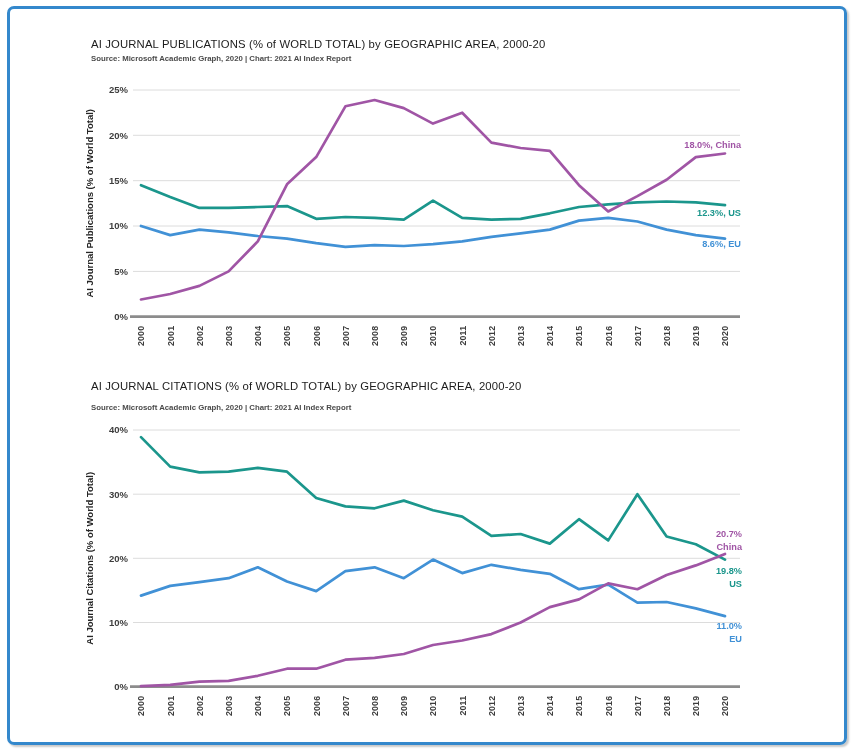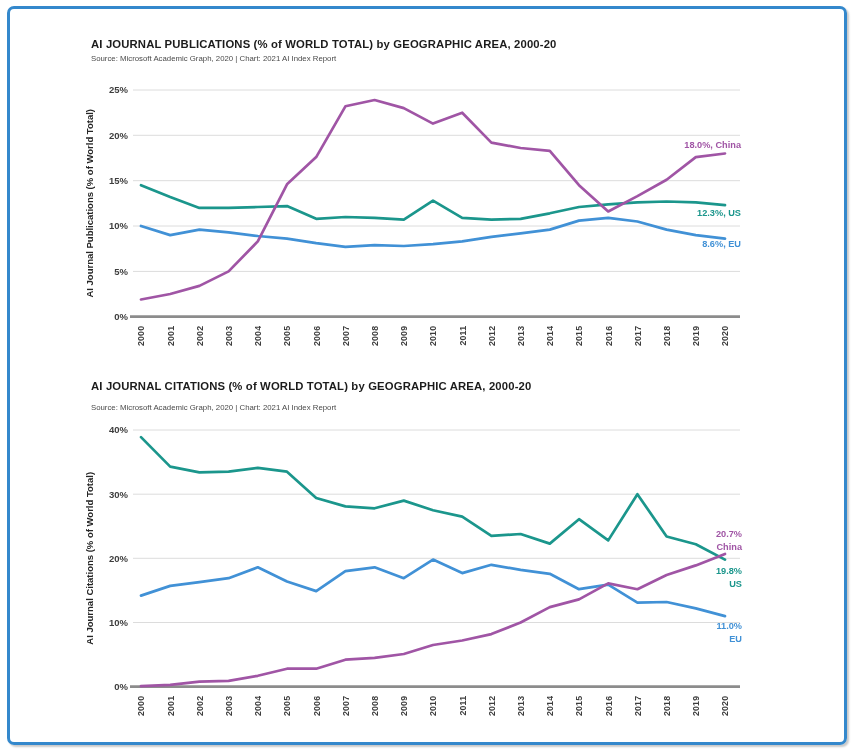--- a/index.html
+++ b/index.html
@@ -1,19 +1,19 @@
 <!DOCTYPE html>
 <html><head>
 <meta charset="utf-8">
 <style>
   html,body{margin:0;padding:0;background:#ffffff;}
   body{width:856px;height:754px;position:relative;font-family:"Liberation Sans",sans-serif;overflow:hidden;}
   .frame{position:absolute;left:7px;top:6px;right:9px;bottom:9px;border:3px solid #3488cc;border-radius:7px;box-shadow:2px 2px 2px #c9c9c9;pointer-events:none;}
-  .chart-title{position:absolute;left:91px;font-size:11.3px;font-weight:700;color:#1c1c1c;letter-spacing:.15px;white-space:nowrap;}
-  .chart-source{position:absolute;left:91px;font-size:7.8px;font-weight:400;color:#4a4a4a;white-space:nowrap;}
+  .chart-title{position:absolute;left:91px;font-size:11.3px;font-weight:400;color:#1c1c1c;letter-spacing:.15px;white-space:nowrap;}
+  .chart-source{position:absolute;left:91px;font-size:7.8px;font-weight:700;color:#4a4a4a;white-space:nowrap;}
   .t1{top:38px;} .s1{top:54px;}
   .t2{top:380px;} .s2{top:403px;}
   svg{position:absolute;left:60px;overflow:visible;}
   #chart0{top:75px;}
   #chart1{top:415px;}
   .ytick{font:700 9.5px "Liberation Sans",sans-serif;fill:#3d3d3d;}
   .xtick{font:700 8.8px "Liberation Sans",sans-serif;fill:#3d3d3d;letter-spacing:.2px;}
   .ylab{font:700 9.5px "Liberation Sans",sans-serif;fill:#262626;}
   .endlab{font:700 9.2px "Liberation Sans",sans-serif;}
 </style>

